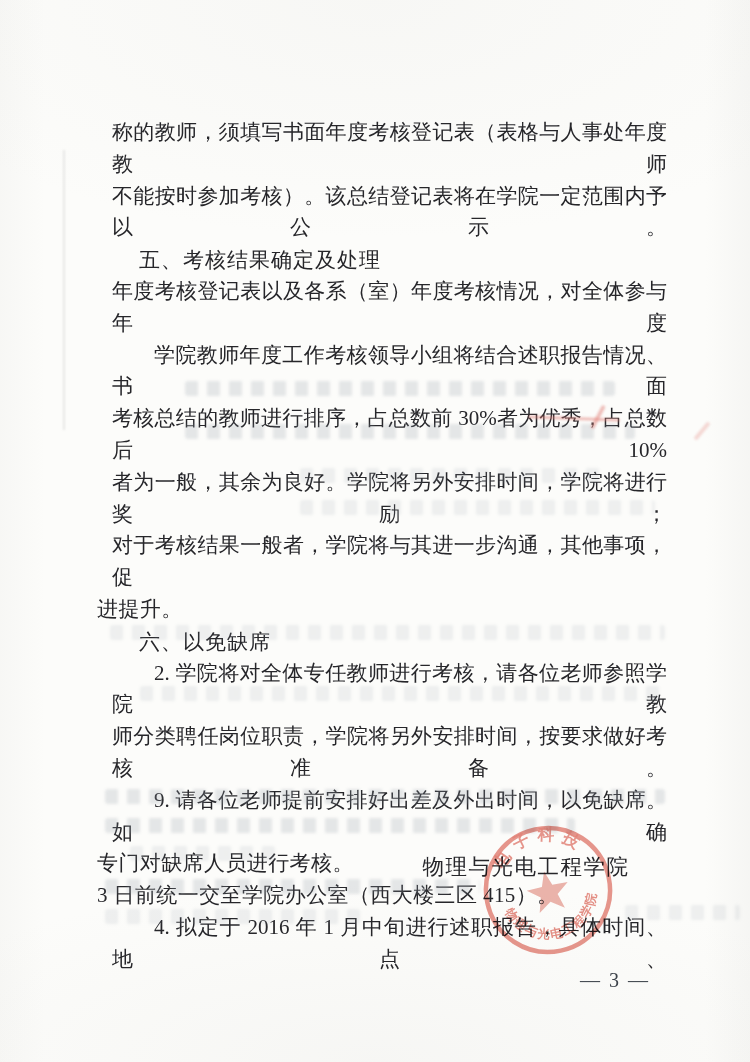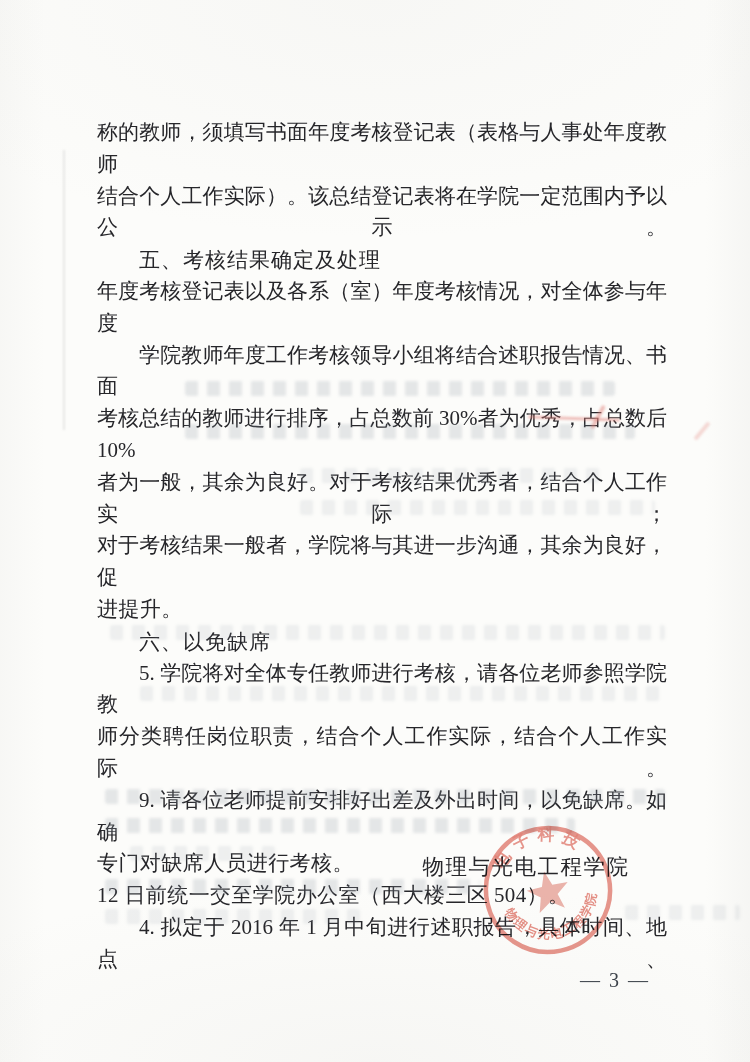--- a/index.html
+++ b/index.html
@@ -16,21 +16,21 @@
       radial-gradient(ellipse 900px 300px at 50% 100%, rgba(205,205,200,.12), transparent 60%),
       linear-gradient(90deg, rgba(190,190,185,.08), transparent 6%, transparent 94%, rgba(190,190,185,.10));
   }
   .body-text{
     position:absolute;left:97px;top:117px;width:570px;
   }
   .line{
     min-height:31.8px;line-height:31.8px;font-size:21px;
     white-space:nowrap;letter-spacing:.4px;
   }
-  .line.just{white-space:normal;text-align:justify;text-align-last:justify;letter-spacing:0;}
+  .line.just{white-space:normal;text-align:justify;text-align-last:justify;letter-spacing:0;margin-left:15px;}
   .line.indent{text-indent:42px;}
   .line.bold{font-family:"Liberation Sans",sans-serif;font-weight:400;letter-spacing:1px;}
   .signature{
     position:absolute;left:330px;top:851px;width:392px;text-align:center;
   }
   .signature .sig-line{font-size:21.5px;line-height:32.2px;letter-spacing:1.5px;}
   .seal{
     position:absolute;left:478px;top:820px;width:140px;height:140px;
     mix-blend-mode:multiply;opacity:.88;
   }
@@ -58,34 +58,34 @@
 </head>
 <body>
 
 <div class="page">
 
   <div class="streak"></div>
 
   <div class="body-text">
 
   <div class="line just">称的教师，须填写书面年度考核登记表（表格与人事处年度教师</div>
-      <div class="line just">结合个人工作实际）。该总结登记表将在学院一定范围内予以公示。</div>
+      <div class="line just">不能按时参加考核）。该总结登记表将在学院一定范围内予以公示。</div>
       <div class="line bold indent">五、考核结果确定及处理</div>
       <div class="line just">年度考核登记表以及各系（室）年度考核情况，对全体参与年度</div>
       <div class="line indent just">学院教师年度工作考核领导小组将结合述职报告情况、书面</div>
       <div class="line just">考核总结的教师进行排序，占总数前 30%者为优秀，占总数后 10%</div>
-      <div class="line just">者为一般，其余为良好。对于考核结果优秀者，结合个人工作实际；</div>
-      <div class="line just">对于考核结果一般者，学院将与其进一步沟通，其余为良好，促</div>
+      <div class="line just">者为一般，其余为良好。学院将另外安排时间，学院将进行奖励；</div>
+      <div class="line just">对于考核结果一般者，学院将与其进一步沟通，其他事项，促</div>
       <div class="line">进提升。</div>
       <div class="line bold indent">六、以免缺席</div>
-      <div class="line indent just">5. 学院将对全体专任教师进行考核，请各位老师参照学院教</div>
-      <div class="line just">师分类聘任岗位职责，结合个人工作实际，结合个人工作实际。</div>
+      <div class="line indent just">2. 学院将对全体专任教师进行考核，请各位老师参照学院教</div>
+      <div class="line just">师分类聘任岗位职责，学院将另外安排时间，按要求做好考核准备。</div>
       <div class="line indent just">9. 请各位老师提前安排好出差及外出时间，以免缺席。如确</div>
       <div class="line">专门对缺席人员进行考核。</div>
-      <div class="line">12 日前统一交至学院办公室（西大楼三区 504）。</div>
+      <div class="line">3 日前统一交至学院办公室（西大楼三区 415）。</div>
       <div class="line indent just">4. 拟定于 2016 年 1 月中旬进行述职报告，具体时间、地点、</div>
     </div>
 
   <div class="smudge" style="left:185px;top:381px;width:430px;"></div>
   <div class="smudge" style="left:185px;top:424px;width:450px;"></div>
   <div class="smudge light" style="left:300px;top:468px;width:300px;"></div>
   <div class="smudge light" style="left:300px;top:500px;width:355px;"></div>
   <div class="smudge light" style="left:110px;top:625px;width:555px;"></div>
   <div class="smudge light" style="left:140px;top:686px;width:520px;"></div>
   <div class="smudge" style="left:105px;top:789px;width:560px;"></div>

